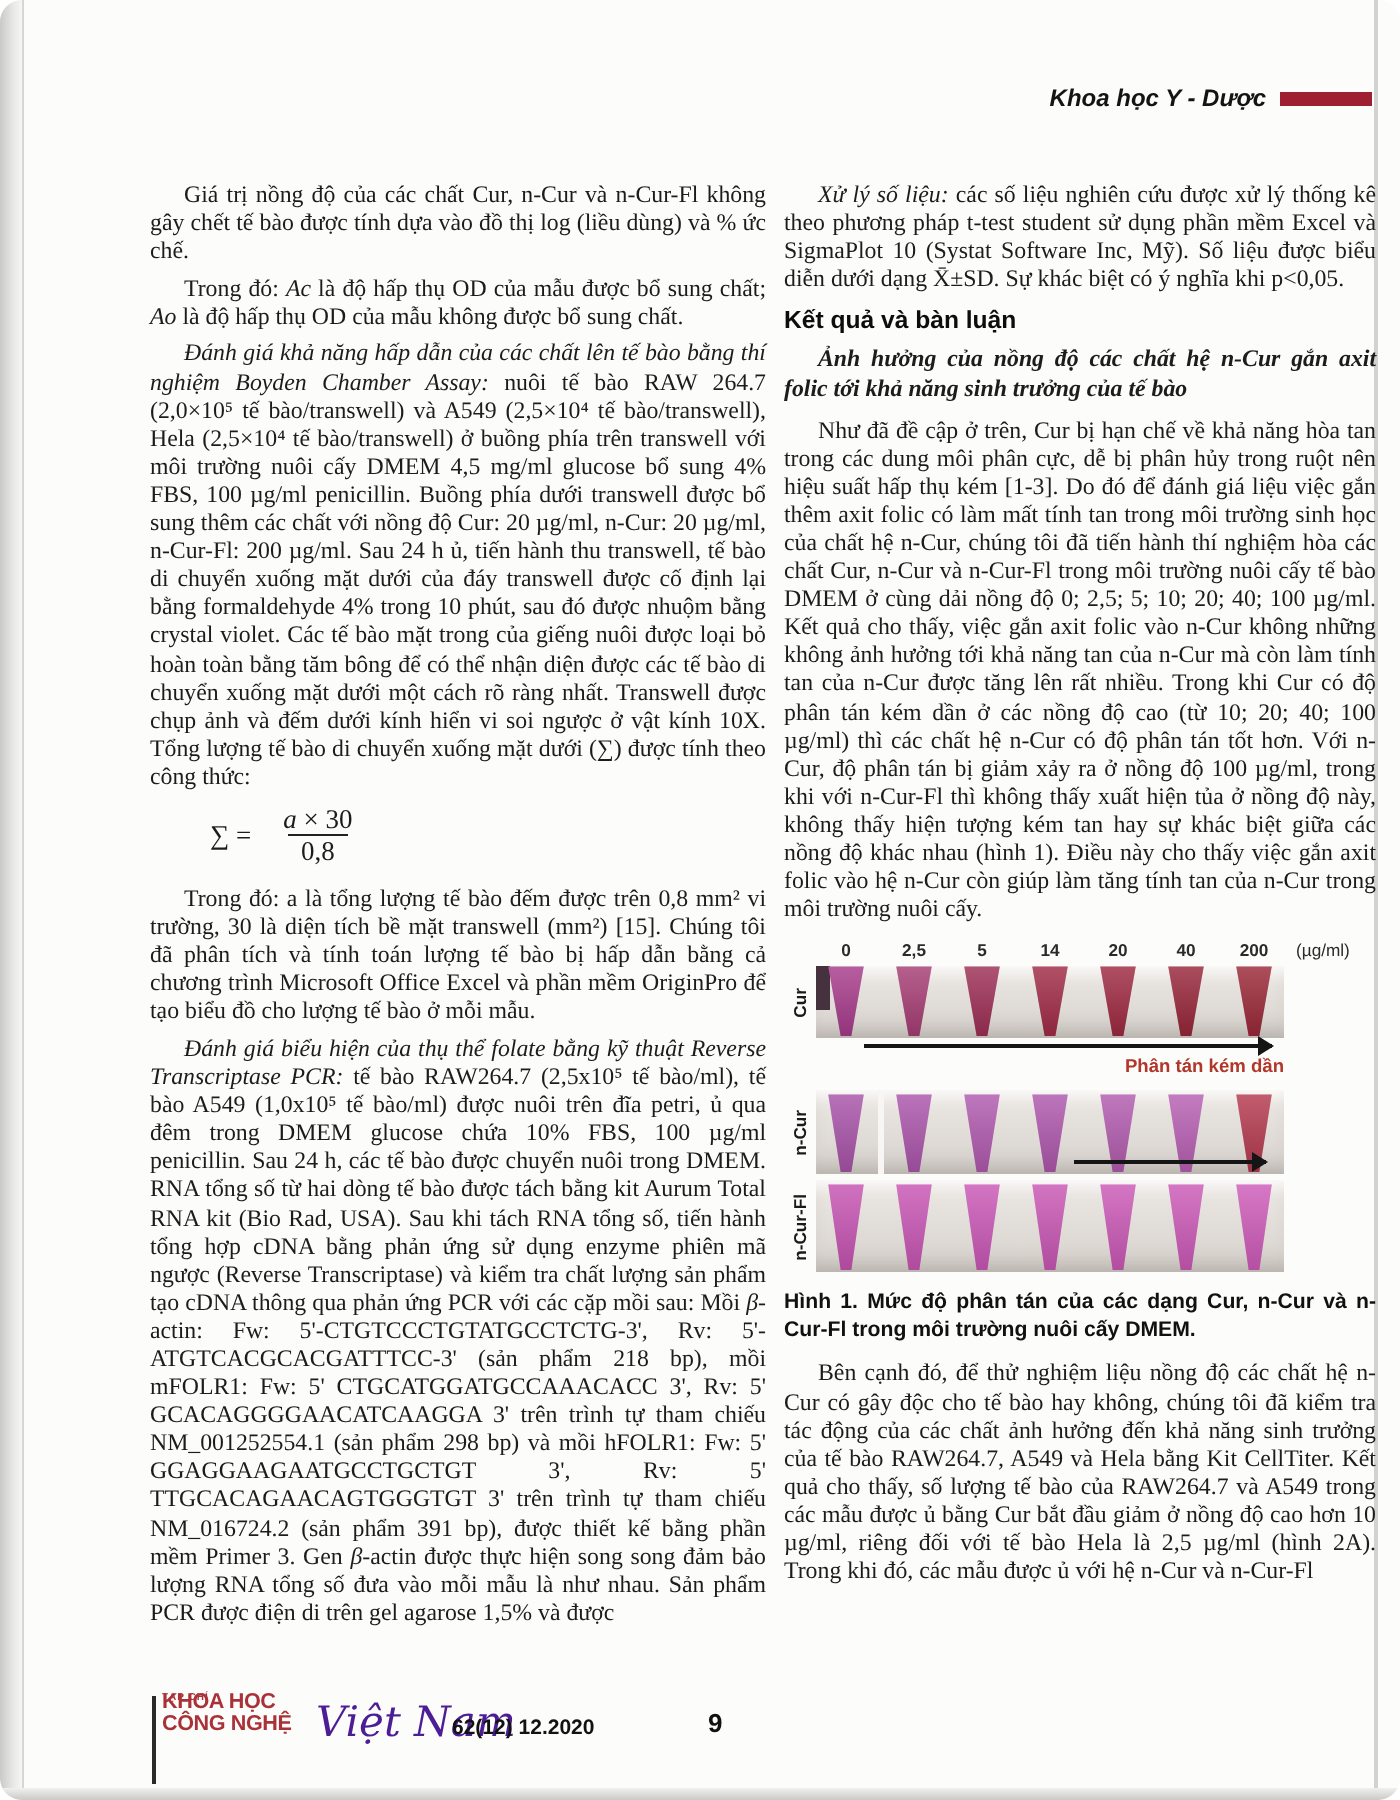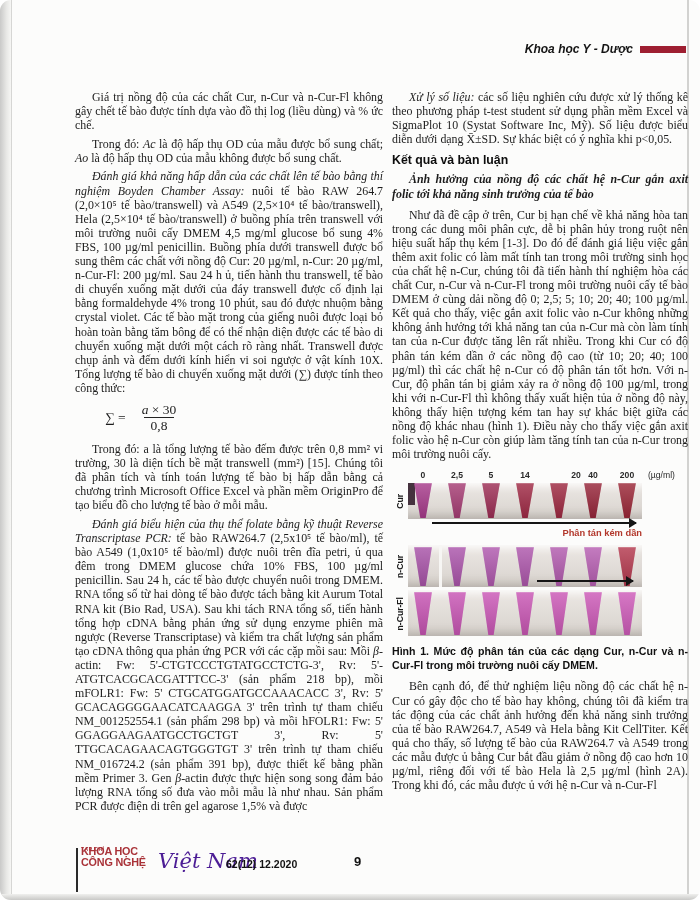--- a/index.html
+++ b/index.html
@@ -115,21 +115,21 @@
     <div class="heading-results">Kết quả và bàn luận</div>
     <div class="subheading">Ảnh hưởng của nồng độ các chất hệ n-Cur gắn axit folic tới khả năng sinh trưởng của tế bào</div>
     <p class="para"><span>Như đã đề cập ở trên, Cur bị hạn chế về khả năng hòa tan trong các dung môi phân cực, dễ bị phân hủy trong ruột nên hiệu suất hấp thụ kém [1-3]. Do đó để đánh giá liệu việc gắn thêm axit folic có làm mất tính tan trong môi trường sinh học của chất hệ n-Cur, chúng tôi đã tiến hành thí nghiệm hòa các chất Cur, n-Cur và n-Cur-Fl trong môi trường nuôi cấy tế bào DMEM ở cùng dải nồng độ 0; 2,5; 5; 10; 20; 40; 100 µg/ml. Kết quả cho thấy, việc gắn axit folic vào n-Cur không những không ảnh hưởng tới khả năng tan của n-Cur mà còn làm tính tan của n-Cur được tăng lên rất nhiều. Trong khi Cur có độ phân tán kém dần ở các nồng độ cao (từ 10; 20; 40; 100 µg/ml) thì các chất hệ n-Cur có độ phân tán tốt hơn. Với n-Cur, độ phân tán bị giảm xảy ra ở nồng độ 100 µg/ml, trong khi với n-Cur-Fl thì không thấy xuất hiện tủa ở nồng độ này, không thấy hiện tượng kém tan hay sự khác biệt giữa các nồng độ khác nhau (hình 1). Điều này cho thấy việc gắn axit folic vào hệ n-Cur còn giúp làm tăng tính tan của n-Cur trong môi trường nuôi cấy.</span></p>
 
     <div class="figure">
       <div class="conc-row">
         <span class="conc" style="left:15px">0</span>
         <span class="conc" style="left:49px">2,5</span>
         <span class="conc" style="left:83px">5</span>
         <span class="conc" style="left:117px">14</span>
-        <span class="conc" style="left:168px">20</span>
+        <span class="conc" style="left:151px">20</span>
         <span class="conc" style="left:185px">40</span>
         <span class="conc" style="left:219px">200</span>
         <span class="conc-unit">(µg/ml)</span>
       </div>
 
       <div class="fig-row">
         <div class="row-label-box">
           <span class="row-label">Cur</span>
         </div>
         <div class="panel panel-cur">

